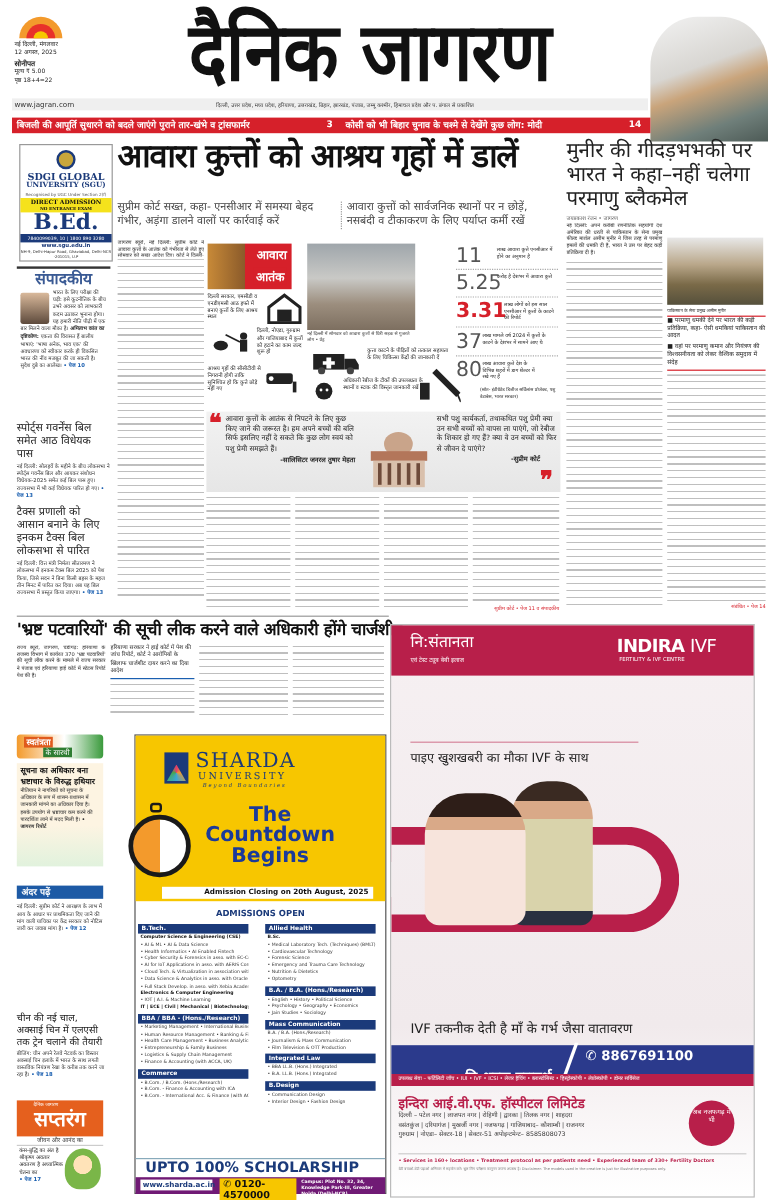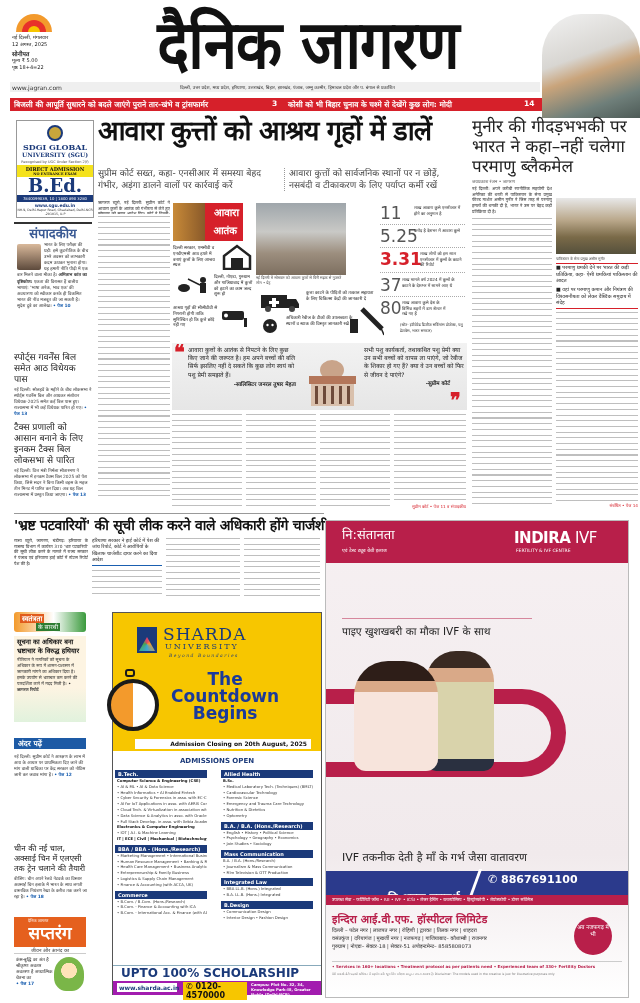--- a/index.html
+++ b/index.html
@@ -111,21 +111,21 @@
   #sharda .clock-knob { position:absolute; left: 12px; top: 56px; width: 10px; height: 8px; border: 2px solid #1a1a1a; border-radius: 3px; background:#f7c600; }
   #sharda .cd { position:absolute; left: 58px; top: 58px; font-family:"DejaVu Sans",sans-serif; font-weight: 900; font-size: 17px; line-height: 17px; color: #1b3a9a; text-align: center; }
   #sharda .closing { position:absolute; left: 22px; top: 126px; width: 176px; background:#fff; font-size: 6px; font-weight:bold; text-align: right; padding-right: 4px; line-height: 10px; }
   #sharda .admopen { position:absolute; left: 0; top: 144px; width: 208px; text-align:center; font-size: 7px; font-weight: bold; color: #1b3a7a; }
   .sh-col { position:absolute; top: 154px; width: 92px; }
   .sh-col .hd { background:#1b3a7a; color:#fff; font-size: 5px; font-weight:bold; padding: 1px 3px; margin-top: 3px; }
   .sh-col .li { font-size: 3.8px; line-height: 5.8px; color:#333; padding-left: 2px; white-space: nowrap; overflow: hidden; }
   .sh-col .li b { color:#111; }
   #sharda .schol { position:absolute; left: 0; top: 352px; width: 208px; font-size: 12px; font-weight: 900; color: #1b3a7a; padding-left: 8px; border-top: 1px solid #8ab; }
   #sharda .schol small { font-size: 3.8px; font-weight: bold; vertical-align: middle; display:inline-block; line-height: 4.5px; }
-  #sharda .foot { position:absolute; left: 0; top: 368px; width: 208px; height: 14px; background: #a21caf; }
+  #sharda .foot { position:absolute; left: 0; top: 368px; width: 208px; height: 14px; background: #701a75; }
   #sharda .foot .web { position:absolute; left: 4px; top: 2px; width: 60px; background:#fff; font-size: 6px; font-weight: bold; color:#1b3a7a; padding: 1px 2px; }
   #sharda .foot .ph { position:absolute; left: 70px; top: 1px; width: 64px; background:#f7c600; font-size: 8px; font-weight: bold; color:#111; padding: 0 3px; }
   #sharda .foot .cmp { position:absolute; left: 138px; top: 1px; width: 68px; color:#fff; font-size: 3.8px; line-height: 5px; font-weight: bold; }
 
   
   #ivf { left: 325px; top: 520px; width: 304px; height: 478px; border: 1px solid #bbb; background: linear-gradient(180deg,#f6f0f2 0%,#f1eaec 70%,#fff 100%); overflow: hidden; }
   #ivf .top { position:absolute; left:0; top:0; width:304px; height: 42px; background:#b81f4a; }
   #ivf .ns { position:absolute; left: 16px; top: 4px; color:#fff; font-size: 13px; font-weight: normal; }
   #ivf .ns-sub { position:absolute; left: 16px; top: 26px; color:#fff; font-size: 5px; }
   #ivf .brand { position:absolute; left: 188px; top: 8px; color:#fff; font-size: 15px; font-weight: 900; letter-spacing: -0.5px; }

